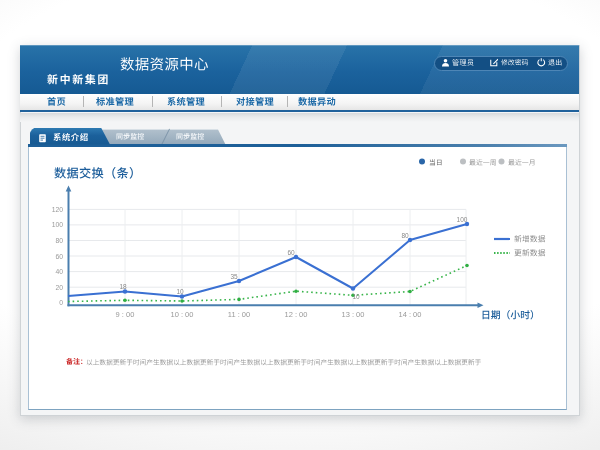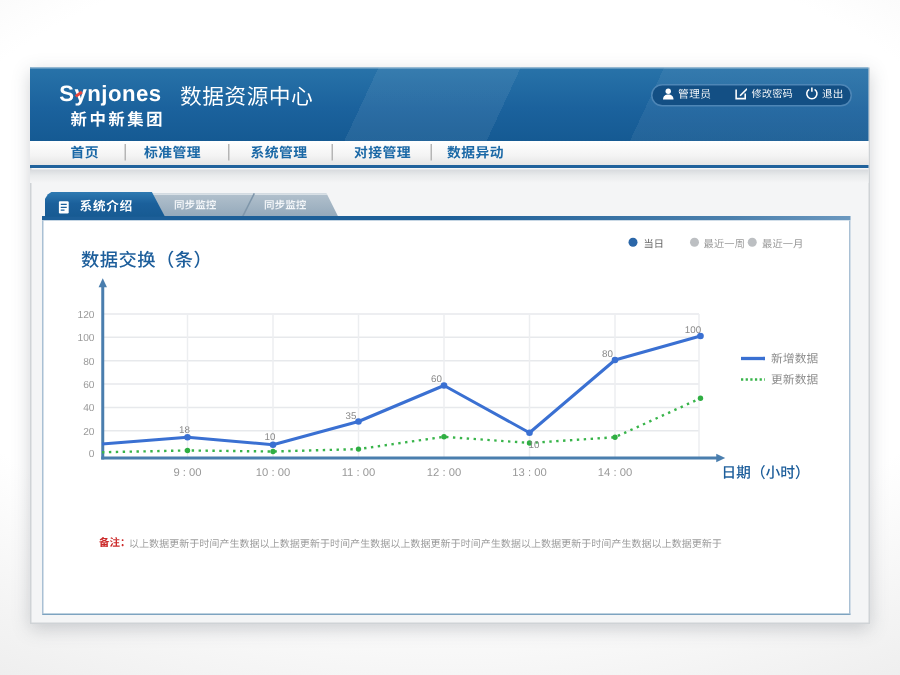--- a/index.html
+++ b/index.html
@@ -8,21 +8,20 @@
 </style></head><body>
 <div id="app">
 
 <div class="abs" style="left:19.5px;top:45px;width:560px;height:371px;background:#f4f5f6;border:0 solid #cfd3d6;border-width:0 1px 1px 1px;box-sizing:border-box;box-shadow:0 3px 11px rgba(70,80,90,.25)"></div>
 <div class="abs" style="left:20px;top:45px;width:559px;height:49px;
 background:linear-gradient(180deg,#2873a9 0%,#1b629d 55%,#155a93 100%);overflow:hidden">
 <div class="abs" style="left:120px;top:-30px;width:260px;height:120px;background:linear-gradient(115deg,rgba(255,255,255,0) 40%,rgba(255,255,255,.07) 40%,rgba(255,255,255,.07) 70%,rgba(255,255,255,0) 70%)"></div>
 <div class="abs" style="left:330px;top:-30px;width:300px;height:120px;background:linear-gradient(115deg,rgba(255,255,255,0) 30%,rgba(255,255,255,.06) 30%,rgba(255,255,255,.06) 85%,rgba(255,255,255,0) 85%)"></div>
 <div class="abs" style="left:0;top:0;width:559px;height:1px;background:rgba(255,255,255,.25)"></div>
 </div>
-<div class="abs" style="left:39.5px;top:56px;width:160px;height:18px;color:#fff;font-size:14.8px;line-height:15px;font-weight:bold;letter-spacing:.3px">S<span style="position:relative">y<span class="abs" style="left:0.5px;top:7px;width:4.5px;height:1.7px;background:#e8453c;transform:rotate(-35deg)"></span></span>njones</div>
 <svg style="position:absolute;left:47px;top:73.5px" width="63" height="14" viewBox="0 -9.459999999999999 63 14">
       <path d="M1.2 -2.5C1 -1.9 0.7 -1.3 0.3 -0.8C0.5 -0.7 0.9 -0.4 1.1 -0.2C1.6 -0.7 2 -1.5 2.3 -2.2ZM3.9 -2.1C4.2 -1.6 4.6 -0.9 4.8 -0.5L5.6 -1C5.5 -0.6 5.4 -0.3 5.1 0.1C5.4 0.2 6 0.6 6.2 0.8C7.1 -0.5 7.2 -2.8 7.2 -4.4L7.2 -4.5L8.3 -4.5L8.3 0.9L9.6 0.9L9.6 -4.5L10.6 -4.5L10.6 -5.7L7.2 -5.7L7.2 -7.4C8.3 -7.6 9.5 -7.9 10.4 -8.3L9.4 -9.3C8.6 -8.9 7.2 -8.5 6 -8.3L6 -4.4C6 -3.4 6 -2.1 5.6 -1C5.5 -1.4 5.1 -2.1 4.8 -2.6ZM2.2 -7.2L3.9 -7.2C3.8 -6.8 3.6 -6.2 3.4 -5.8L2.1 -5.8L2.6 -5.9C2.6 -6.3 2.4 -6.8 2.2 -7.2ZM2.1 -9.1C2.3 -8.9 2.4 -8.5 2.5 -8.2L0.6 -8.2L0.6 -7.2L2.1 -7.2L1.2 -7C1.3 -6.6 1.4 -6.1 1.5 -5.8L0.4 -5.8L0.4 -4.7L2.5 -4.7L2.5 -3.9L0.5 -3.9L0.5 -2.8L2.5 -2.8L2.5 -0.4C2.5 -0.3 2.5 -0.3 2.4 -0.3C2.2 -0.3 1.9 -0.3 1.6 -0.3C1.7 0 1.9 0.5 1.9 0.8C2.5 0.8 2.9 0.8 3.3 0.6C3.6 0.4 3.7 0.1 3.7 -0.4L3.7 -2.8L5.5 -2.8L5.5 -3.9L3.7 -3.9L3.7 -4.7L5.7 -4.7L5.7 -5.8L4.6 -5.8C4.7 -6.1 4.9 -6.6 5.1 -7L4.1 -7.2L5.5 -7.2L5.5 -8.2L3.8 -8.2C3.7 -8.6 3.5 -9.1 3.3 -9.4ZM17.4 -9.3L17.4 -7.4L13.6 -7.4L13.6 -1.9L14.9 -1.9L14.9 -2.5L17.4 -2.5L17.4 1L18.8 1L18.8 -2.5L21.3 -2.5L21.3 -1.9L22.7 -1.9L22.7 -7.4L18.8 -7.4L18.8 -9.3ZM14.9 -3.8L14.9 -6.1L17.4 -6.1L17.4 -3.8ZM21.3 -3.8L18.8 -3.8L18.8 -6.1L21.3 -6.1ZM26.4 -2.5C26.2 -1.9 25.9 -1.3 25.5 -0.8C25.7 -0.7 26.1 -0.4 26.3 -0.2C26.8 -0.7 27.2 -1.5 27.5 -2.2ZM29.1 -2.1C29.4 -1.6 29.8 -0.9 30 -0.5L30.8 -1C30.7 -0.6 30.6 -0.3 30.3 0.1C30.6 0.2 31.2 0.6 31.4 0.8C32.3 -0.5 32.4 -2.8 32.4 -4.4L32.4 -4.5L33.5 -4.5L33.5 0.9L34.8 0.9L34.8 -4.5L35.8 -4.5L35.8 -5.7L32.4 -5.7L32.4 -7.4C33.5 -7.6 34.7 -7.9 35.6 -8.3L34.6 -9.3C33.8 -8.9 32.4 -8.5 31.2 -8.3L31.2 -4.4C31.2 -3.4 31.2 -2.1 30.8 -1C30.7 -1.4 30.3 -2.1 30 -2.6ZM27.4 -7.2L29.1 -7.2C29 -6.8 28.8 -6.2 28.6 -5.8L27.3 -5.8L27.8 -5.9C27.8 -6.3 27.6 -6.8 27.4 -7.2ZM27.3 -9.1C27.5 -8.9 27.6 -8.5 27.7 -8.2L25.8 -8.2L25.8 -7.2L27.3 -7.2L26.4 -7C26.5 -6.6 26.6 -6.1 26.7 -5.8L25.6 -5.8L25.6 -4.7L27.7 -4.7L27.7 -3.9L25.7 -3.9L25.7 -2.8L27.7 -2.8L27.7 -0.4C27.7 -0.3 27.7 -0.3 27.6 -0.3C27.4 -0.3 27.1 -0.3 26.8 -0.3C26.9 0 27.1 0.5 27.1 0.8C27.7 0.8 28.1 0.8 28.5 0.6C28.8 0.4 28.9 0.1 28.9 -0.4L28.9 -2.8L30.7 -2.8L30.7 -3.9L28.9 -3.9L28.9 -4.7L30.9 -4.7L30.9 -5.8L29.8 -5.8C29.9 -6.1 30.1 -6.6 30.3 -7L29.3 -7.2L30.7 -7.2L30.7 -8.2L29 -8.2C28.9 -8.6 28.7 -9.1 28.5 -9.4ZM42.6 -3.1L42.6 -2.5L38.3 -2.5L38.3 -1.5L41.5 -1.5C40.5 -0.9 39.2 -0.4 38 -0.2C38.2 0.1 38.6 0.6 38.8 0.9C40.1 0.5 41.5 -0.1 42.6 -0.9L42.6 1L43.9 1L43.9 -1C45 -0.2 46.4 0.5 47.7 0.9C47.9 0.5 48.3 0.1 48.5 -0.2C47.4 -0.5 46.1 -0.9 45.1 -1.5L48.3 -1.5L48.3 -2.5L43.9 -2.5L43.9 -3.1ZM43.1 -6L43.1 -5.5L40.9 -5.5L40.9 -6ZM42.9 -9.1C43 -8.8 43.1 -8.5 43.2 -8.3L41.5 -8.3C41.7 -8.6 41.8 -8.8 42 -9.1L40.6 -9.4C40.1 -8.4 39.3 -7.3 38 -6.4C38.3 -6.2 38.7 -5.8 39 -5.5C39.2 -5.7 39.4 -5.9 39.5 -6L39.5 -2.9L40.9 -2.9L40.9 -3.2L48 -3.2L48 -4.2L44.4 -4.2L44.4 -4.6L47.2 -4.6L47.2 -5.5L44.4 -5.5L44.4 -6L47.2 -6L47.2 -6.8L44.4 -6.8L44.4 -7.3L47.7 -7.3L47.7 -8.3L44.6 -8.3C44.5 -8.6 44.3 -9.1 44.1 -9.4ZM43.1 -6.8L40.9 -6.8L40.9 -7.3L43.1 -7.3ZM43.1 -4.6L43.1 -4.2L40.9 -4.2L40.9 -4.6ZM51.2 -8.9L51.2 1L52.5 1L52.5 0.6L59.2 0.6L59.2 1L60.6 1L60.6 -8.9ZM52.5 -0.6L52.5 -7.7L59.2 -7.7L59.2 -0.6ZM56.2 -7.4L56.2 -6.2L53 -6.2L53 -5L55.7 -5C54.8 -4 53.7 -3.2 52.7 -2.7C53 -2.4 53.4 -2 53.6 -1.8C54.4 -2.2 55.4 -2.9 56.2 -3.7L56.2 -2.2C56.2 -2.1 56.1 -2.1 56 -2.1C55.9 -2.1 55.4 -2.1 55 -2.1C55.2 -1.8 55.4 -1.3 55.4 -0.9C56.1 -0.9 56.6 -0.9 57 -1.1C57.4 -1.3 57.5 -1.6 57.5 -2.2L57.5 -5L58.8 -5L58.8 -6.2L57.5 -6.2L57.5 -7.4Z" fill="#ffffff"></path>
     </svg>
 <svg style="position:absolute;left:120px;top:57px" width="89" height="18" viewBox="0 -12.47 89 18">
       <path d="M6.4 -11.9C6.2 -11.3 5.7 -10.5 5.3 -10L6 -9.6C6.4 -10.1 6.9 -10.8 7.3 -11.5ZM1.3 -11.5C1.7 -10.9 2 -10.1 2.2 -9.6L3 -9.9C2.9 -10.5 2.5 -11.3 2.1 -11.8ZM5.9 -3.8C5.6 -3 5.1 -2.4 4.6 -1.8C4 -2.1 3.5 -2.4 2.9 -2.6C3.1 -3 3.4 -3.3 3.6 -3.8ZM1.6 -2.2C2.3 -1.9 3.1 -1.6 3.8 -1.2C2.9 -0.5 1.8 -0.1 0.6 0.2C0.8 0.4 1 0.8 1.1 1C2.5 0.7 3.7 0.1 4.7 -0.7C5.2 -0.4 5.6 -0.2 6 0.1L6.7 -0.6C6.3 -0.9 5.9 -1.1 5.4 -1.4C6.2 -2.2 6.8 -3.2 7.2 -4.5L6.6 -4.7L6.4 -4.7L4 -4.7L4.4 -5.4L3.4 -5.6C3.3 -5.3 3.1 -5 3 -4.7L1 -4.7L1 -3.8L2.5 -3.8C2.2 -3.2 1.9 -2.7 1.6 -2.2ZM3.7 -12.2L3.7 -9.5L0.7 -9.5L0.7 -8.6L3.4 -8.6C2.7 -7.6 1.6 -6.7 0.6 -6.3C0.8 -6.1 1 -5.7 1.2 -5.5C2 -6 3 -6.8 3.7 -7.6L3.7 -5.9L4.7 -5.9L4.7 -7.8C5.4 -7.3 6.3 -6.6 6.7 -6.3L7.3 -7.1C6.9 -7.3 5.7 -8.1 5 -8.6L7.7 -8.6L7.7 -9.5L4.7 -9.5L4.7 -12.2ZM9.1 -12.1C8.8 -9.5 8.1 -7.1 7 -5.6C7.2 -5.4 7.6 -5.1 7.8 -4.9C8.2 -5.4 8.5 -6.1 8.8 -6.8C9.1 -5.4 9.5 -4 10.1 -2.9C9.3 -1.5 8.1 -0.4 6.5 0.3C6.7 0.5 7 1 7.1 1.2C8.6 0.4 9.7 -0.6 10.6 -1.9C11.3 -0.6 12.2 0.3 13.4 1C13.5 0.8 13.8 0.4 14.1 0.2C12.9 -0.5 11.9 -1.5 11.2 -2.9C11.9 -4.4 12.4 -6.2 12.8 -8.4L13.7 -8.4L13.7 -9.4L9.6 -9.4C9.8 -10.2 10 -11 10.1 -11.9ZM11.7 -8.4C11.5 -6.7 11.2 -5.2 10.6 -4C10.1 -5.3 9.7 -6.8 9.4 -8.4ZM21.8 -3.5L21.8 1.2L22.8 1.2L22.8 0.6L27.2 0.6L27.2 1.1L28.2 1.1L28.2 -3.5L25.4 -3.5L25.4 -5.2L28.7 -5.2L28.7 -6.2L25.4 -6.2L25.4 -7.8L28.2 -7.8L28.2 -11.5L20.5 -11.5L20.5 -7.2C20.5 -4.9 20.4 -1.7 18.9 0.5C19.1 0.7 19.6 1 19.8 1.1C21 -0.6 21.4 -3.1 21.5 -5.2L24.4 -5.2L24.4 -3.5ZM21.6 -10.6L27.1 -10.6L27.1 -8.7L21.6 -8.7ZM21.6 -7.8L24.4 -7.8L24.4 -6.2L21.6 -6.2L21.6 -7.2ZM22.8 -0.3L22.8 -2.5L27.2 -2.5L27.2 -0.3ZM17.2 -12.2L17.2 -9.3L15.4 -9.3L15.4 -8.2L17.2 -8.2L17.2 -5.1C16.5 -4.8 15.8 -4.6 15.2 -4.5L15.5 -3.4L17.2 -4L17.2 -0.2C17.2 0 17.1 0.1 17 0.1C16.8 0.1 16.2 0.1 15.6 0.1C15.7 0.3 15.9 0.8 15.9 1.1C16.8 1.1 17.4 1 17.7 0.9C18.1 0.7 18.2 0.4 18.2 -0.2L18.2 -4.3L19.9 -4.8L19.7 -5.8L18.2 -5.4L18.2 -8.2L19.9 -8.2L19.9 -9.3L18.2 -9.3L18.2 -12.2ZM30.8 -10.9C31.9 -10.5 33.2 -9.8 33.9 -9.3L34.4 -10.2C33.8 -10.7 32.4 -11.3 31.4 -11.7ZM30.3 -7.2L30.6 -6.2C31.8 -6.6 33.3 -7 34.7 -7.5L34.5 -8.5C32.9 -8 31.4 -7.5 30.3 -7.2ZM32.2 -5.4L32.2 -1.3L33.3 -1.3L33.3 -4.4L40.5 -4.4L40.5 -1.5L41.6 -1.5L41.6 -5.4ZM36.5 -4C36 -1.6 34.9 -0.3 30.3 0.3C30.5 0.5 30.7 0.9 30.8 1.2C35.7 0.5 37 -1.1 37.5 -4ZM37.1 -1.1C38.9 -0.5 41.3 0.5 42.5 1.1L43.2 0.2C41.9 -0.4 39.5 -1.3 37.7 -1.9ZM36.6 -12.1C36.2 -11.1 35.5 -9.9 34.3 -9C34.6 -8.9 34.9 -8.6 35.1 -8.3C35.7 -8.8 36.2 -9.4 36.6 -10L38.3 -10C37.9 -8.5 36.9 -7.1 34.3 -6.4C34.5 -6.3 34.8 -5.9 34.9 -5.7C36.9 -6.2 38.1 -7.2 38.8 -8.4C39.7 -7.1 41.1 -6.2 42.7 -5.8C42.9 -6 43.1 -6.4 43.4 -6.6C41.6 -7 40 -8 39.2 -9.2C39.3 -9.5 39.4 -9.7 39.4 -10L41.6 -10C41.4 -9.5 41.1 -9 40.9 -8.7L41.9 -8.4C42.2 -9 42.7 -9.9 43 -10.7L42.2 -10.9L42.1 -10.8L37.1 -10.8C37.3 -11.2 37.5 -11.6 37.7 -12ZM52.2 -5.9L56.6 -5.9L56.6 -4.6L52.2 -4.6ZM52.2 -8L56.6 -8L56.6 -6.7L52.2 -6.7ZM51.7 -3C51.3 -2 50.6 -1 50 -0.3C50.2 -0.1 50.6 0.1 50.9 0.3C51.5 -0.5 52.2 -1.6 52.7 -2.7ZM55.8 -2.7C56.4 -1.8 57.1 -0.6 57.4 0.1L58.4 -0.3C58.1 -1 57.3 -2.2 56.8 -3.1ZM45.7 -11.3C46.5 -10.8 47.5 -10 48.1 -9.6L48.7 -10.5C48.2 -10.9 47.1 -11.6 46.3 -12ZM45 -7.4C45.8 -6.9 46.9 -6.2 47.4 -5.8L48 -6.7C47.5 -7.1 46.4 -7.7 45.6 -8.1ZM45.3 0.3L46.2 1C46.9 -0.4 47.7 -2.2 48.3 -3.7L47.5 -4.4C46.8 -2.7 45.9 -0.8 45.3 0.3ZM49.3 -11.5L49.3 -7.5C49.3 -5.1 49.1 -1.8 47.5 0.5C47.7 0.6 48.2 0.9 48.4 1.1C50.1 -1.3 50.4 -5 50.4 -7.5L50.4 -10.5L58.2 -10.5L58.2 -11.5ZM53.8 -10.3C53.7 -9.9 53.6 -9.3 53.4 -8.8L51.2 -8.8L51.2 -3.8L53.8 -3.8L53.8 0C53.8 0.2 53.8 0.2 53.6 0.2C53.4 0.2 52.8 0.2 52.1 0.2C52.2 0.5 52.3 0.9 52.4 1.1C53.3 1.2 54 1.2 54.4 1C54.8 0.8 54.9 0.6 54.9 0L54.9 -3.8L57.6 -3.8L57.6 -8.8L54.5 -8.8C54.7 -9.2 54.8 -9.6 55 -10ZM65.8 -12.2L65.8 -9.6L60.6 -9.6L60.6 -2.7L61.7 -2.7L61.7 -3.6L65.8 -3.6L65.8 1.1L67 1.1L67 -3.6L71.2 -3.6L71.2 -2.8L72.3 -2.8L72.3 -9.6L67 -9.6L67 -12.2ZM61.7 -4.7L61.7 -8.5L65.8 -8.5L65.8 -4.7ZM71.2 -4.7L67 -4.7L67 -8.5L71.2 -8.5ZM78.3 -8.1L78.3 -0.9C78.3 0.5 78.7 0.9 80.3 0.9C80.6 0.9 82.9 0.9 83.2 0.9C84.9 0.9 85.2 0.1 85.4 -2.7C85.1 -2.8 84.6 -3 84.3 -3.2C84.2 -0.7 84.1 -0.1 83.2 -0.1C82.7 -0.1 80.8 -0.1 80.4 -0.1C79.6 -0.1 79.4 -0.3 79.4 -0.9L79.4 -8.1ZM76 -7C75.7 -5.3 75.3 -3 74.6 -1.6L75.7 -1.1C76.3 -2.7 76.8 -5.1 77 -6.8ZM85 -7C85.8 -5.3 86.6 -3 86.9 -1.5L88 -2C87.7 -3.5 86.9 -5.7 86 -7.4ZM79 -11C80.3 -10 82 -8.6 82.9 -7.6L83.6 -8.5C82.8 -9.4 81.1 -10.7 79.7 -11.7Z" fill="#ffffff"></path>
     </svg>
 <div class="abs" style="left:434px;top:55.5px;width:132px;height:13px;background:#134f84;border:1px solid #4e86b6;border-radius:8px"></div>
 <svg class="abs" style="left:441px;top:58px" width="9" height="9" viewBox="0 0 9 9">
 <circle cx="4.5" cy="2.8" r="1.8" fill="#fff"></circle>
       <path d="M1.0 8.4 C1.0 5.9 2.7 5.0 4.5 5.0 C6.3 5.0 8.0 5.9 8.0 8.4 Z" fill="#fff"></path>

